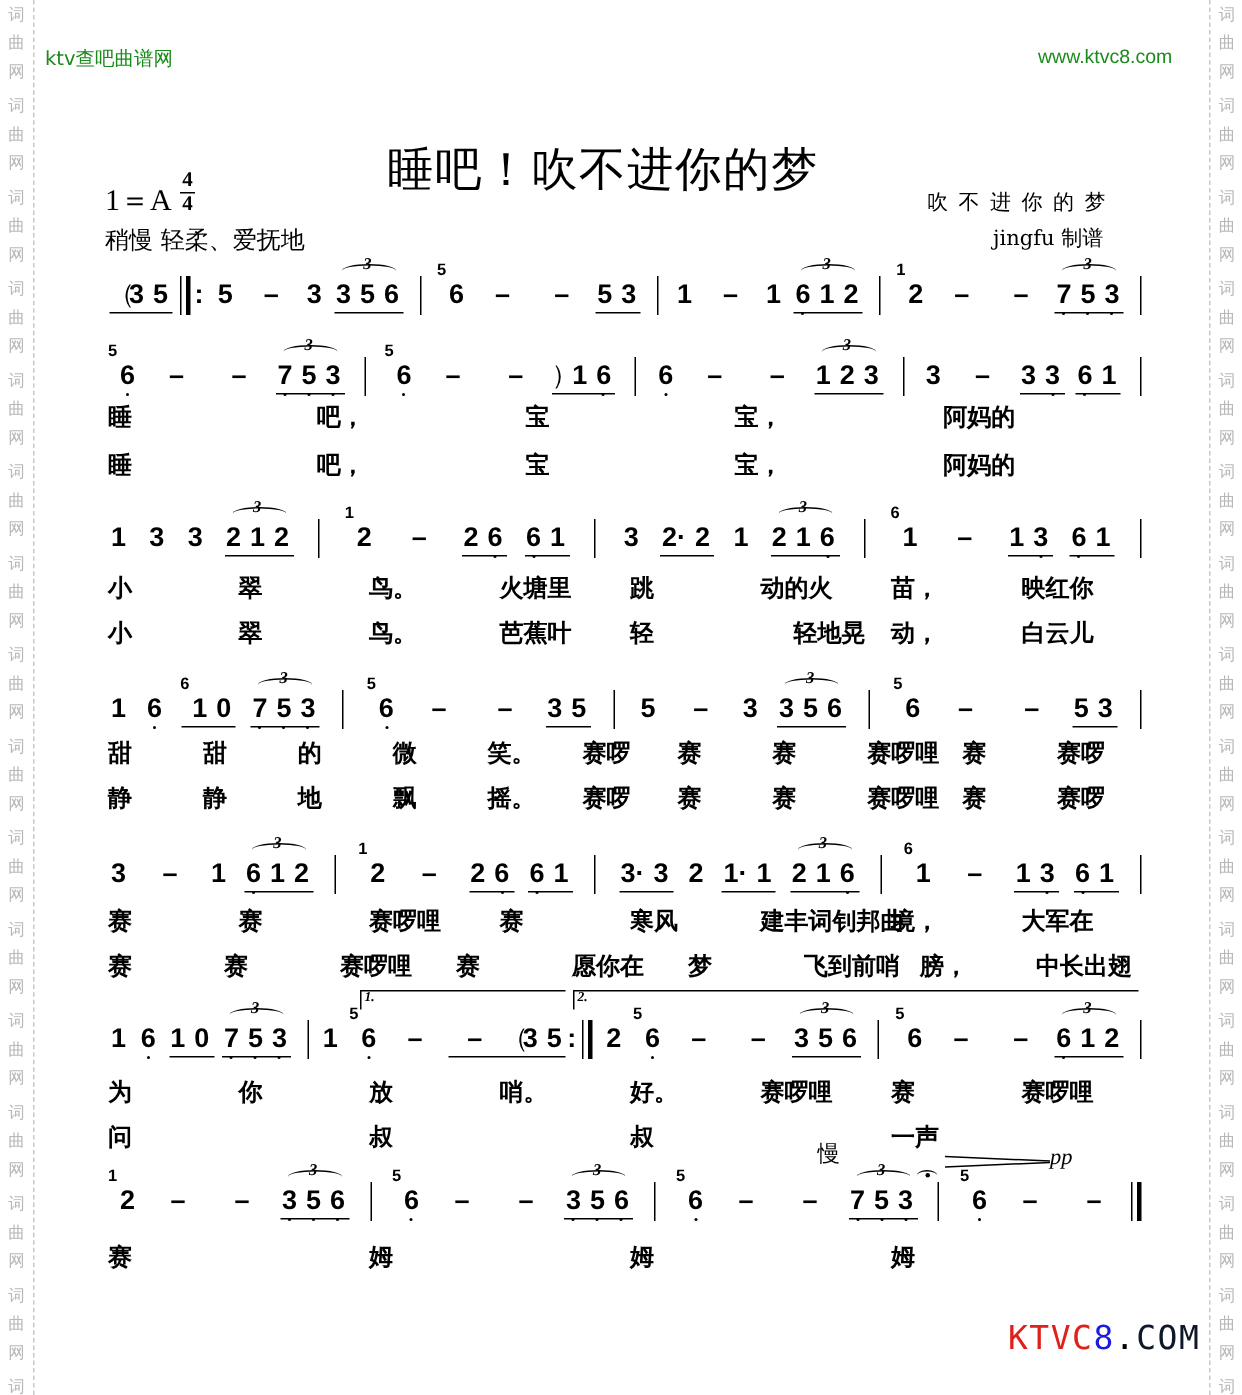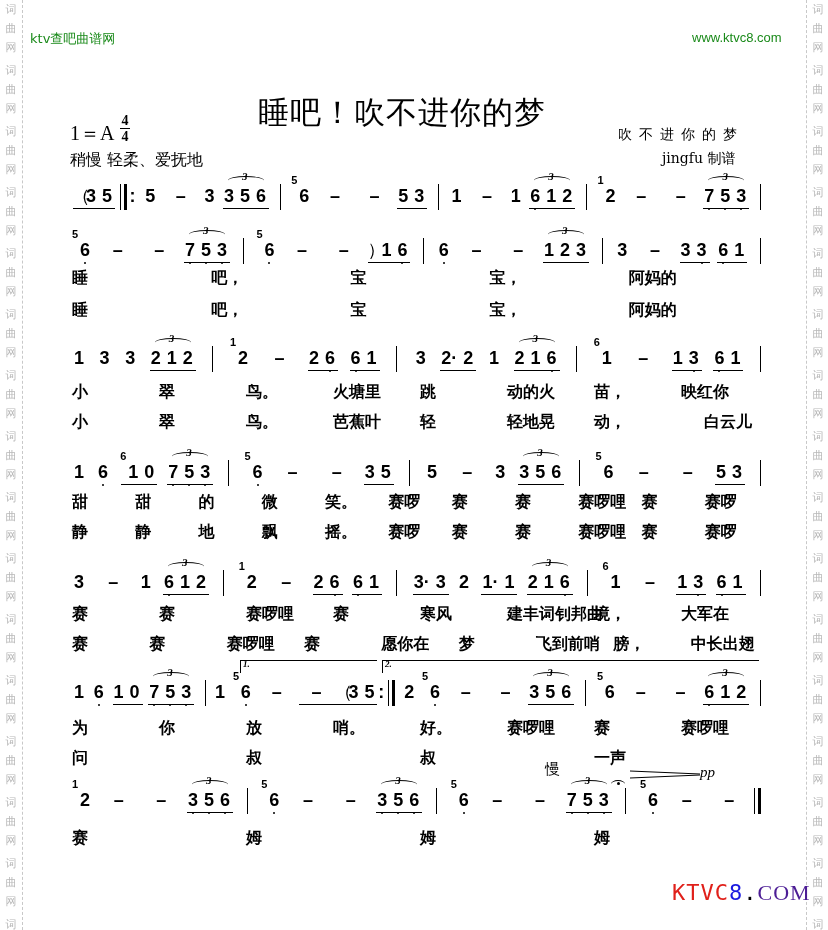--- a/index.html
+++ b/index.html
@@ -407,23 +407,23 @@
     <div class="lyric" style="left: 333px; top: 382px;">火塘里</div>
     <div class="lyric" style="left: 420px; top: 382px;">跳</div>
     <div class="lyric" style="left: 507px; top: 382px;">动的火</div>
     <div class="lyric" style="left: 594px; top: 382px;">苗，</div>
     <div class="lyric" style="left: 681px; top: 382px;">映红你</div>
     <div class="lyric" style="left: 72px; top: 412px;">小</div>
     <div class="lyric" style="left: 159px; top: 412px;">翠</div>
     <div class="lyric" style="left: 246px; top: 412px;">鸟。</div>
     <div class="lyric" style="left: 333px; top: 412px;">芭蕉叶</div>
     <div class="lyric" style="left: 420px; top: 412px;">轻</div>
-    <div class="lyric" style="left: 507px; top: 412px;">轻地晃</div>
+    <div class="lyric" style="left: 529px; top: 412px;">轻地晃</div>
     <div class="lyric" style="left: 594px; top: 412px;">动，</div>
-    <div class="lyric" style="left: 681px; top: 412px; margin-left: 23px;">白云儿</div>
+    <div class="lyric" style="left: 681px; top: 412px;">白云儿</div>
     <div class="n" style="left: 72px; top: 462px;">1</div>
     <div class="n" style="left: 96.1053px; top: 462px;">6<span class="dot-below"></span></div>
     <div class="grace" style="left: 120.211px; top: 450px;">6</div>
     <div class="n" style="left: 126.211px; top: 462px;">1</div>
     <div class="n" style="left: 142.211px; top: 462px;">0</div>
     <div class="uline" style="left: 121.211px; top: 484px; width: 36px;"></div>
     <div class="n" style="left: 166.316px; top: 462px;">7<span class="dot-below"></span></div>
     <div class="n" style="left: 182.316px; top: 462px;">5<span class="dot-below"></span></div>
     <div class="n" style="left: 198.316px; top: 462px;">3<span class="dot-below"></span></div>
     <div class="uline" style="left: 167.316px; top: 484px; width: 46px;"></div>
@@ -651,13 +651,13 @@
     <div class="lyric" style="left: 594px; top: 828px;">姆</div>
     <div class="tempo-mark" style="left: 545px; top: 760px;">慢</div>
     <div class="dyn" style="left: 700px; top: 764px;">pp</div>
     <div class="decresc" style="left: 630px; top: 766px;"><svg width="70" height="12">
         <line x1="0" y1="2" x2="70" y2="5" stroke="#000"></line>
         <line x1="0" y1="9" x2="70" y2="6" stroke="#000"></line>
       </svg></div>
     <div class="fermata" style="left: 611px; top: 780px;"></div>
   </div>
 
-<div class="logo" id="logo"><span style="color: rgb(224, 32, 26);">KTVC</span><span style="color: rgb(26, 26, 224);">8</span><span style="color: rgb(0, 0, 0);">.</span><span style="color: #4c1d95; font-family: Liberation Serif, serif;">COM</span></div>
+<div class="logo" id="logo"><span style="color: rgb(224, 32, 26);">KTVC</span><span style="color: rgb(26, 26, 224);">8</span><span style="color: rgb(0, 0, 0);">.</span><span style="color: #0f172a;">COM</span></div>
 
 </body></html>

